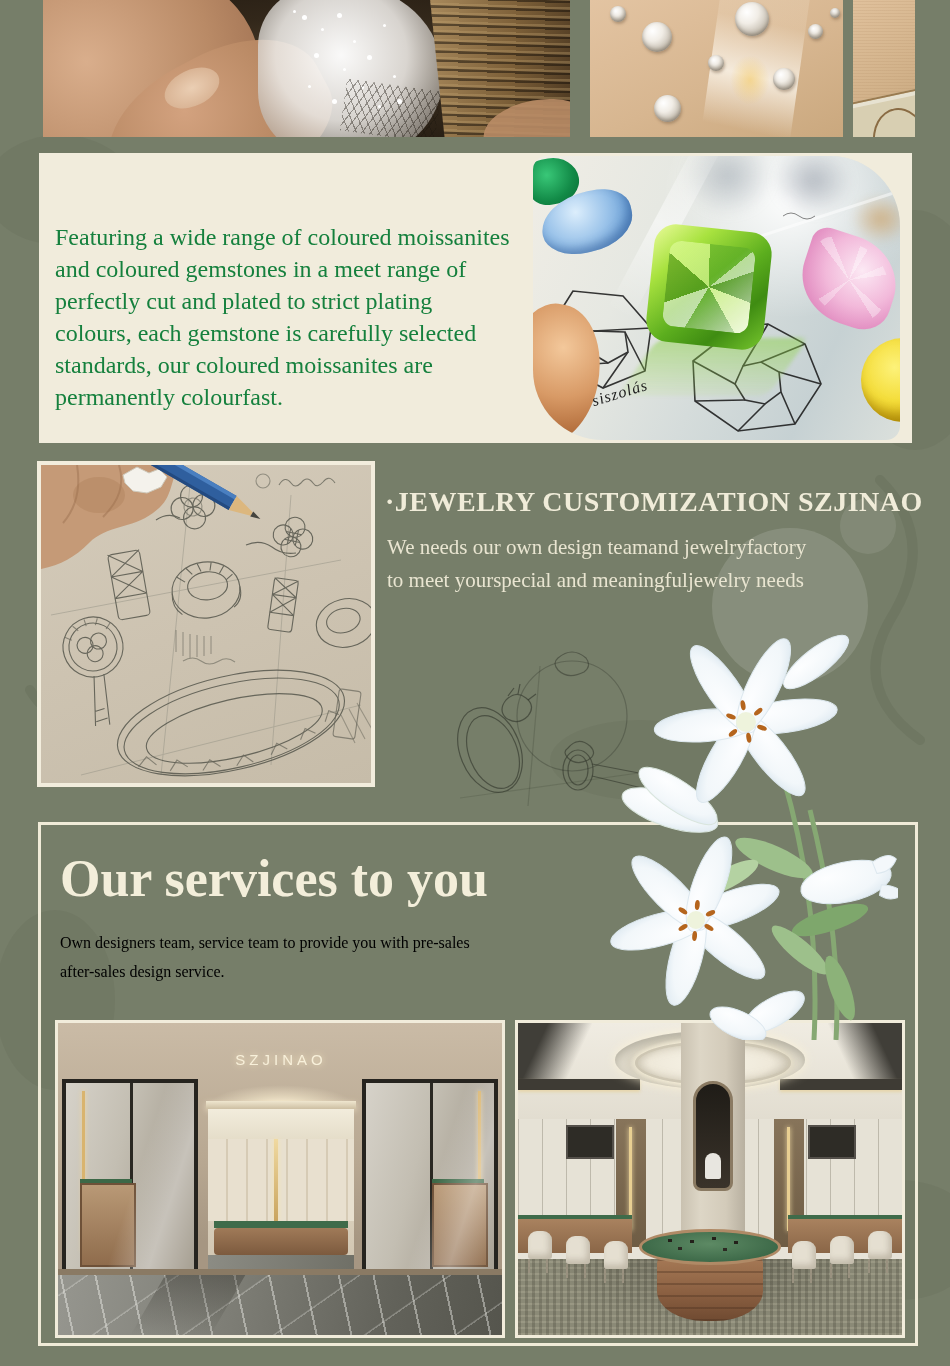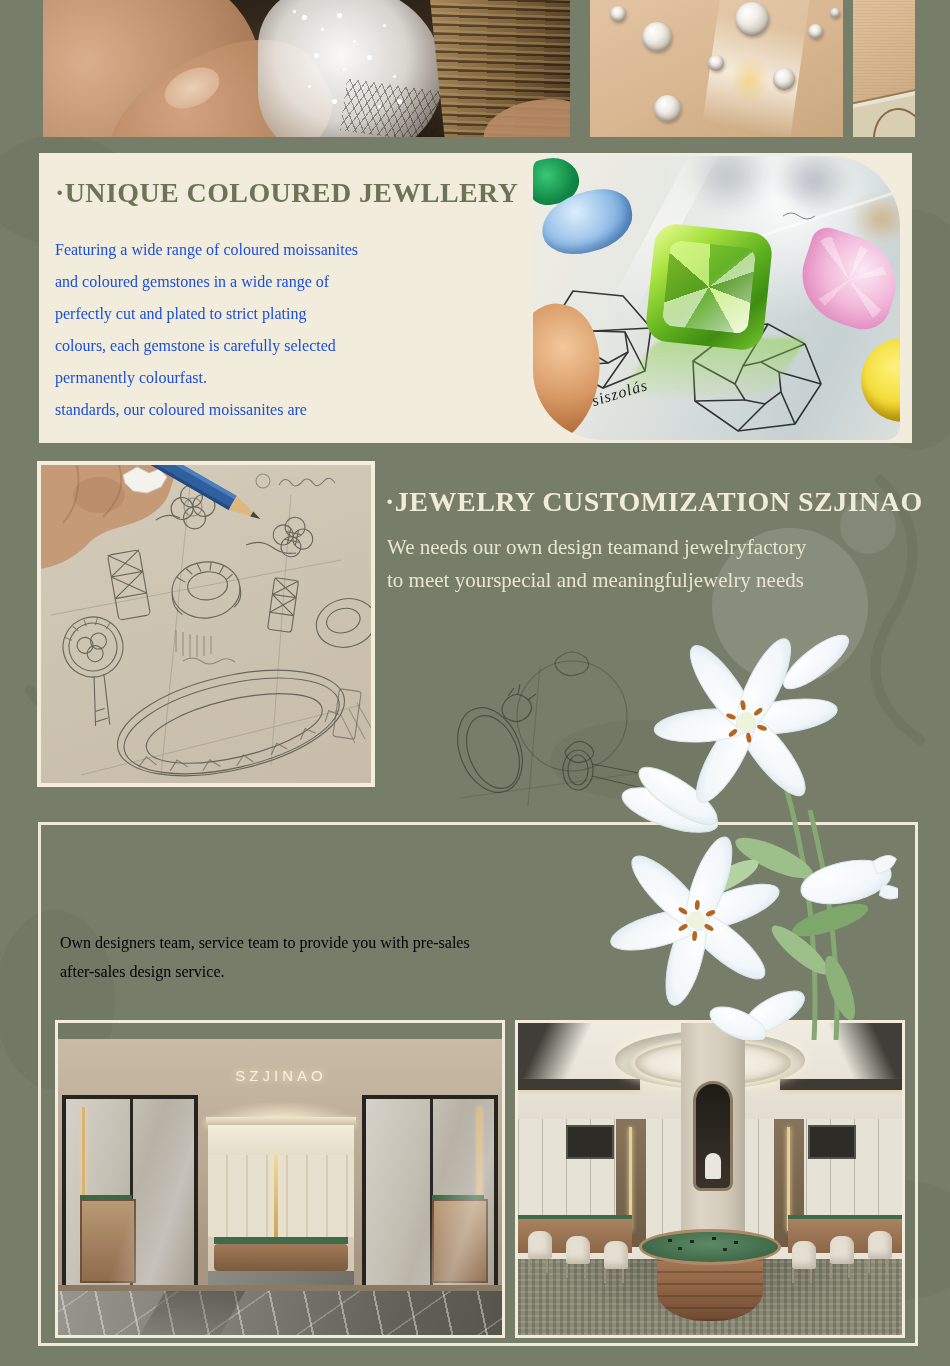--- a/index.html
+++ b/index.html
@@ -45,21 +45,21 @@
                linear-gradient(145deg,#e0c19c,#d2b28a 60%,#c5a67d);}
   .t3-band{left:-8px;top:96px;width:80px;height:50px;background:#d8cfb2;transform:rotate(-12deg);
     border-top:2px solid #9a7b50;box-shadow:inset 0 4px 0 rgba(255,255,255,.4);}
   .t3-arc{left:18px;top:108px;width:50px;height:40px;border:2px solid #8a6c44;border-bottom:none;
     border-radius:50% 50% 0 0 / 80% 80% 0 0;transform:rotate(-10deg);}
 
   
   .card{position:absolute;left:39px;top:153px;width:873px;height:290px;background:#f1ecdc;}
   .card-title{position:absolute;left:16px;top:24px;margin:0;font-size:28px;font-weight:bold;
     color:#6d7356;letter-spacing:.4px;}
-  .card-body{position:absolute;left:16px;top:81px;width:480px;font-size:16px;line-height:32px;color:#1d4ed8;}
+  .card-body{position:absolute;left:16px;top:68px;width:480px;font-size:24px;line-height:32px;color:#15803d;}
 
   .gem-photo{left:494px;top:3px;width:367px;height:284px;border-radius:14px 70px 14px 70px;}
   .g-bg{left:0;top:0;right:0;bottom:0;
     background:radial-gradient(ellipse at 70% 15%,rgba(255,255,255,.95) 0%,rgba(255,255,255,0) 35%),
       linear-gradient(115deg,#f0ede5 0%,#e6e8e2 30%,#d5dcdb 55%,#c6d1d3 78%,#dbe0dc 100%);}
   .g-blur1{left:150px;top:-20px;width:90px;height:80px;background:radial-gradient(rgba(150,160,170,.55),transparent 70%);filter:blur(6px);}
   .g-blur2{left:240px;top:-10px;width:80px;height:70px;background:radial-gradient(rgba(120,130,145,.5),transparent 70%);filter:blur(6px);}
   .g-blur3{left:318px;top:38px;width:60px;height:50px;background:radial-gradient(rgba(205,170,120,.85),transparent 70%);filter:blur(5px);}
   .g-emerald{left:-6px;top:2px;width:52px;height:46px;border-radius:40% 60% 55% 45%;transform:rotate(-10deg);
     background:radial-gradient(circle at 40% 35%,#39c878,#128a47 60%,#0a6b33);}
@@ -109,21 +109,21 @@
 
   
   .services-box{position:absolute;left:38px;top:822px;width:880px;height:524px;border:3px solid #f0ebd8;box-sizing:border-box;}
   .svc-title{position:absolute;left:19px;top:24px;margin:0;font-size:52px;line-height:60px;font-weight:bold;color:#f3eeda;}
   .svc-body{position:absolute;left:19px;top:103px;width:700px;font-size:16px;line-height:29px;color:#000000;}
   .store-frame{position:absolute;top:195px;height:318px;border:3px solid #f1ecdb;box-sizing:border-box;overflow:hidden;}
   .f1{left:14px;width:450px;}
   .f2{left:474px;width:390px;}
 
   
-  .store1{position:absolute;left:0;top:16px;width:512px;height:312px;
+  .store1{position:absolute;left:0;top:0;width:512px;height:312px;
     background:linear-gradient(#cabba6 0%,#b7a791 45%,#a69682 70%);}
   .s1-sign{left:150px;top:28px;width:146px;text-align:center;font-family:"Liberation Sans",sans-serif;
     font-size:15px;letter-spacing:4px;color:#f8f0da;text-shadow:0 0 7px rgba(255,240,200,.95);}
   .s1-signglow{left:150px;top:62px;width:146px;height:20px;
     background:radial-gradient(ellipse at 50% 100%,rgba(255,244,214,.9),rgba(255,244,214,0) 70%);}
   .s1-lintel{left:148px;top:78px;width:150px;height:8px;background:linear-gradient(#efe6cf,#cdbfa3);
     box-shadow:0 2px 6px rgba(255,240,210,.6);}
   .s1-int{left:150px;top:86px;width:146px;height:172px;overflow:hidden;
     background:linear-gradient(#e9e2d4 0%,#ded4c2 40%,#cfc3ae 100%);}
   .s1-int-ceil{left:0;top:0;width:146px;height:32px;background:linear-gradient(#f2ecdc,#e4dcc8);
@@ -245,28 +245,27 @@
     <div class="dm" style="left:183px;top:68px;width:22px;height:22px;"></div>
     <div class="dm" style="left:240px;top:8px;width:10px;height:10px;"></div>
   </div>
 
   <div class="photo p-top3">
     <div class="ab t3-band"></div>
     <div class="ab t3-arc"></div>
   </div>
 
   <section class="card">
-    <h2 class="card-title">·UNIQUE COLOURED JEWLLERY</h2>
     <div class="card-body">
       <div>Featuring a wide range of coloured moissanites</div>
-      <div>and coloured gemstones in a wide range of</div>
+      <div>and coloured gemstones in a meet range of</div>
       <div>perfectly cut and plated to strict plating</div>
       <div>colours, each gemstone is carefully selected</div>
+      <div>standards, our coloured moissanites are</div>
       <div>permanently colourfast.</div>
-      <div>standards, our coloured moissanites are</div>
     </div>
 
     <div class="photo gem-photo">
       <div class="ab g-bg"></div>
       <div class="ab g-blur1"></div>
       <div class="ab g-blur2"></div>
       <div class="ab g-blur3"></div>
       <div class="ab g-ray1"></div>
       <div class="ab g-ray2"></div>
       <div class="ab g-emerald"></div>
@@ -392,20 +391,21 @@
         <ellipse cx="158" cy="122" rx="10" ry="15"></ellipse>
         <path d="M172 116 l52 10 M172 128 l50 12 M222 126 q6 2 2 12"></path>
         <path d="M148 100 q10 -12 22 -2 q8 8 -2 14 q-12 6 -20 -2 q-6 -6 0 -10 Z"></path>
       </g>
       <path d="M120 18 l-12 140" opacity="0.3"></path>
       <path d="M40 150 l200 -28" opacity="0.25"></path>
     </g>
   </svg>
 
   <section class="services-box">
+    <h1 class="svc-title">Our services to you</h1>
     <div class="svc-body">
       <div>Own designers team, service team to provide you with pre-sales</div>
       <div>after-sales design service.</div>
     </div>
 
     <div class="store-frame f1">
       <div class="store1">
         <div class="ab s1-signglow"></div>
         <div class="ab s1-sign">SZJINAO</div>
         <div class="ab s1-lintel"></div>

